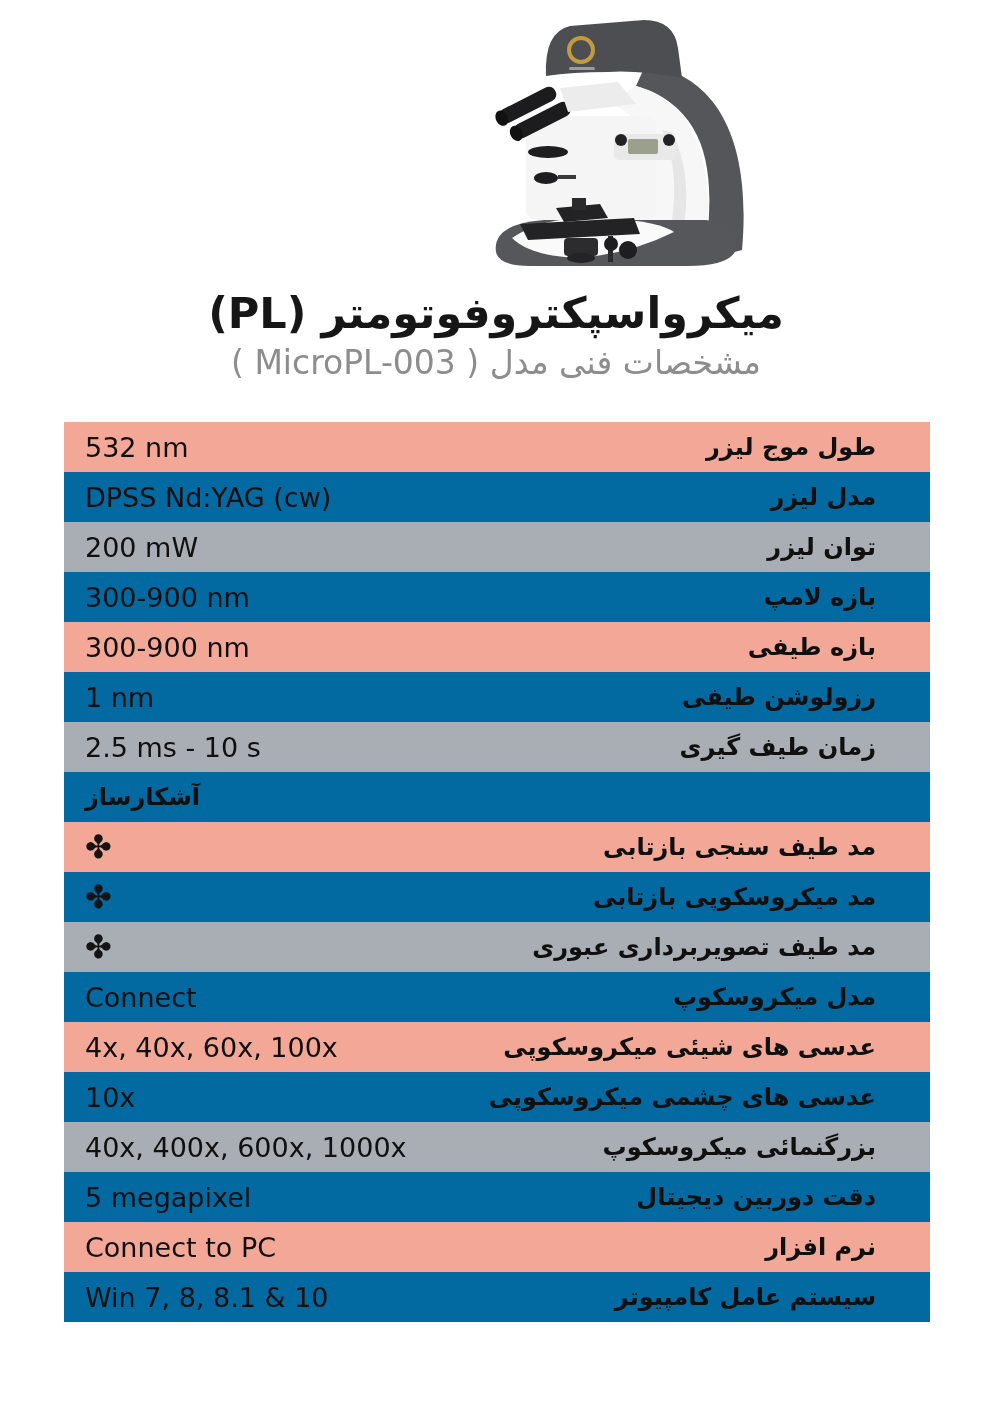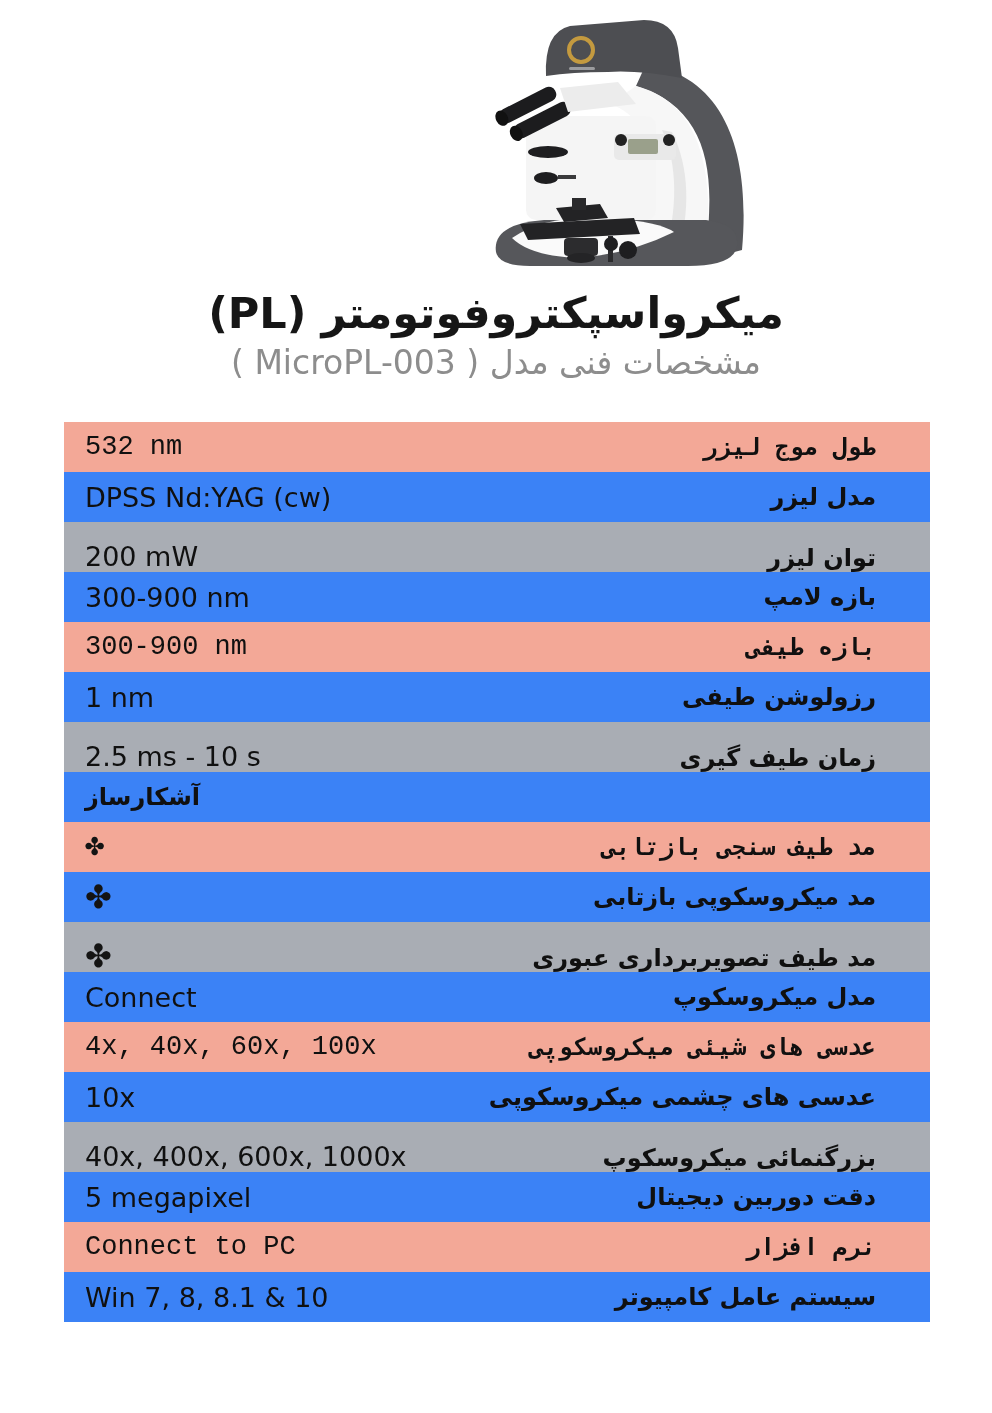--- a/index.html
+++ b/index.html
@@ -54,23 +54,23 @@
   }
   .row {
     height: 50px;
     display: flex;
     align-items: center;
     justify-content: space-between;
     padding: 0 54px 0 21px;
     box-sizing: border-box;
     background: #ffffff;
   }
-  .row--salmon { background: var(--salmon, #f3a897); font-family: Liberation Mono, monospace; }
-  .row--gray   { background: var(--gray, #a9adb4); align-items: flex-end; }
-  .row--white  { background: #3b82f6; }
+  .row--salmon { background: var(--salmon, #f3a897); }
+  .row--gray   { background: var(--gray, #a9adb4); }
+  .row--white  { background: #0369a1; }
   .value {
     font-size: 27px;
     color: #101010;
     direction: ltr;
     white-space: nowrap;
   }
   .value--check {
     font-size: 32px;
     color: #141414;
     line-height: 1;

